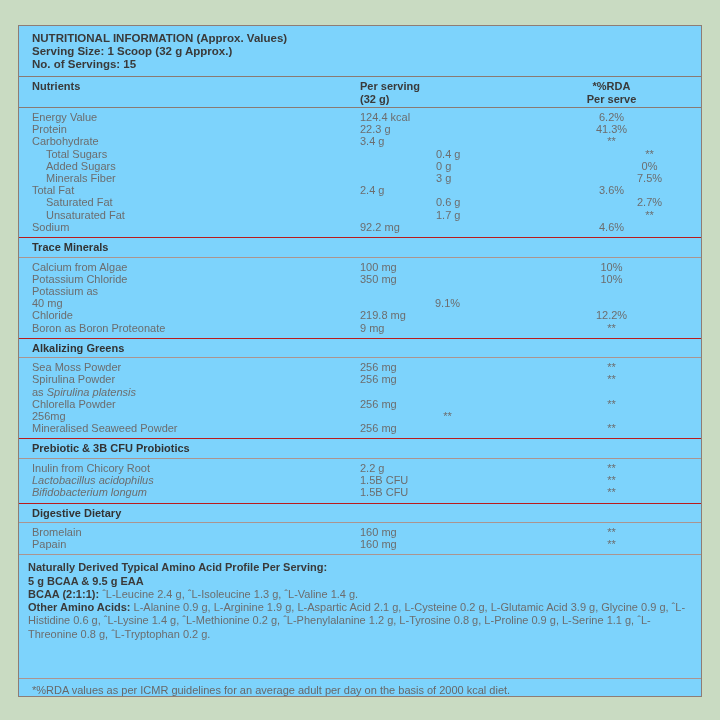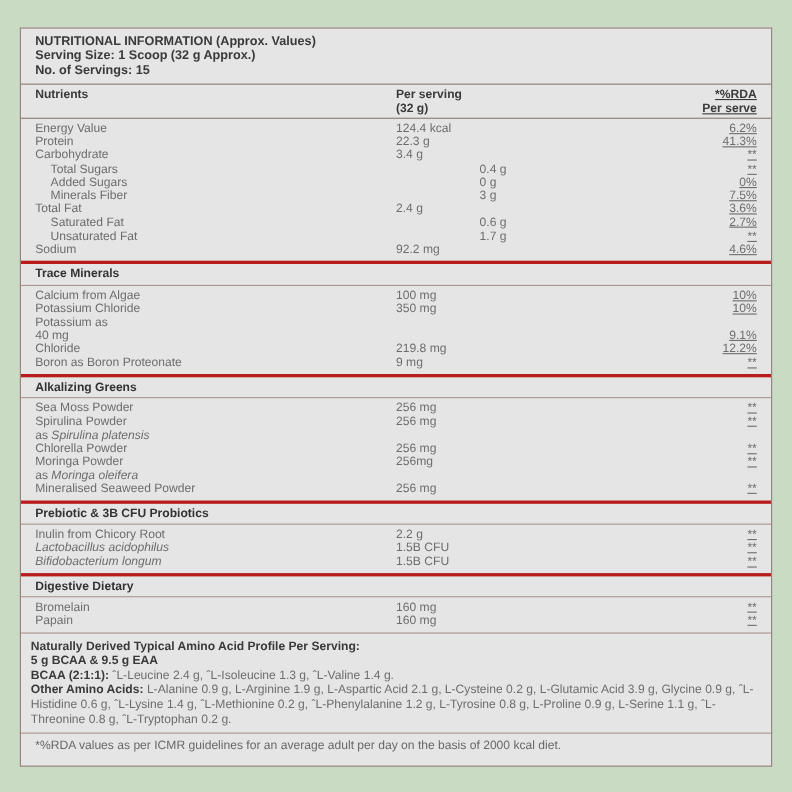--- a/index.html
+++ b/index.html
@@ -4,51 +4,51 @@
 <style>
   html,body{margin:0;padding:0;}
   .page{
     width:720px;height:720px;position:relative;
     background:#c9dbc2;
     font-family:"Liberation Sans", sans-serif;
     -webkit-font-smoothing:antialiased;
   }
   .panel{
     position:absolute;left:18px;top:25px;width:684px;height:672px;
-    box-sizing:border-box;background:#e5e5e5;border:1px solid #8e7d76;
+    box-sizing:border-box;background:#7dd3fc;border:1px solid #8e7d76;
     color:#6c6d6e;overflow:hidden;
   }
   .hdr-block{padding:6px 13px 5px;}
   .hdr-line{font-weight:bold;color:#3a3a3a;font-size:11.5px;line-height:13px;}
   .colhead{
     display:flex;align-items:flex-start;
     border-top:1px solid #8a7a73;border-bottom:1px solid #8a7a73;
     padding:3px 13px 2px;font-weight:bold;color:#3a3a3a;
     font-size:11px;line-height:12.5px;
   }
   .c-name{width:328px;}
   .c-amt{width:175px;}
-  .c-rda{flex:1;text-align:right;text-decoration:underline;}
+  .c-rda{flex:1;text-align:center;}
   .rows{padding:3px 13px 4px;font-size:11px;line-height:12.2px;}
   .row{display:flex;align-items:flex-start;}
   .row .c-name.indent{padding-left:14px;width:390px;}
   .it{font-style:italic;}
   .section-band{
-    border-top:3px solid #b91c1c;border-bottom:1px solid #ab948f;
+    border-top:1px solid #b91c1c;border-bottom:1px solid #ab948f;
     padding:3px 13px;font-weight:bold;color:#333333;
     font-size:11px;line-height:12.5px;
   }
   .amino{
     border-top:1px solid #ab948f;
     padding:6px 9px 5px;font-size:11px;line-height:13.2px;color:#6c6d6e;
   }
   .amino .b{font-weight:bold;color:#3a3a3a;}
   .footnotes{
     border-top:1px solid #ab948f;
-    padding:5px 13px;font-size:11px;line-height:13.2px;color:#686868;
+    padding:5px 13px;font-size:11px;line-height:13.2px;color:#686868;margin-top:32px;
   }
 </style>
 </head>
 <body>
 
 <div class="page">
   <div class="panel">
 
     <div class="hdr-block">
       <div class="hdr-line">NUTRITIONAL INFORMATION (Approx. Values)</div>
@@ -195,24 +195,20 @@
             <div class="c-rda">**</div>
           </div>
           <div class="row">
             <div class="c-name">
               <div>Chlorella Powder</div>
             </div>
             <div class="c-amt">256 mg</div>
             <div class="c-rda">**</div>
           </div>
           <div class="row">
-            <div class="c-name">
-              <div>Moringa Powder</div>
-              <div><span>as </span><span class="it">Moringa oleifera</span></div>
-            </div>
             <div class="c-amt">256mg</div>
             <div class="c-rda">**</div>
           </div>
           <div class="row">
             <div class="c-name">
               <div>Mineralised Seaweed Powder</div>
             </div>
             <div class="c-amt">256 mg</div>
             <div class="c-rda">**</div>
           </div>

